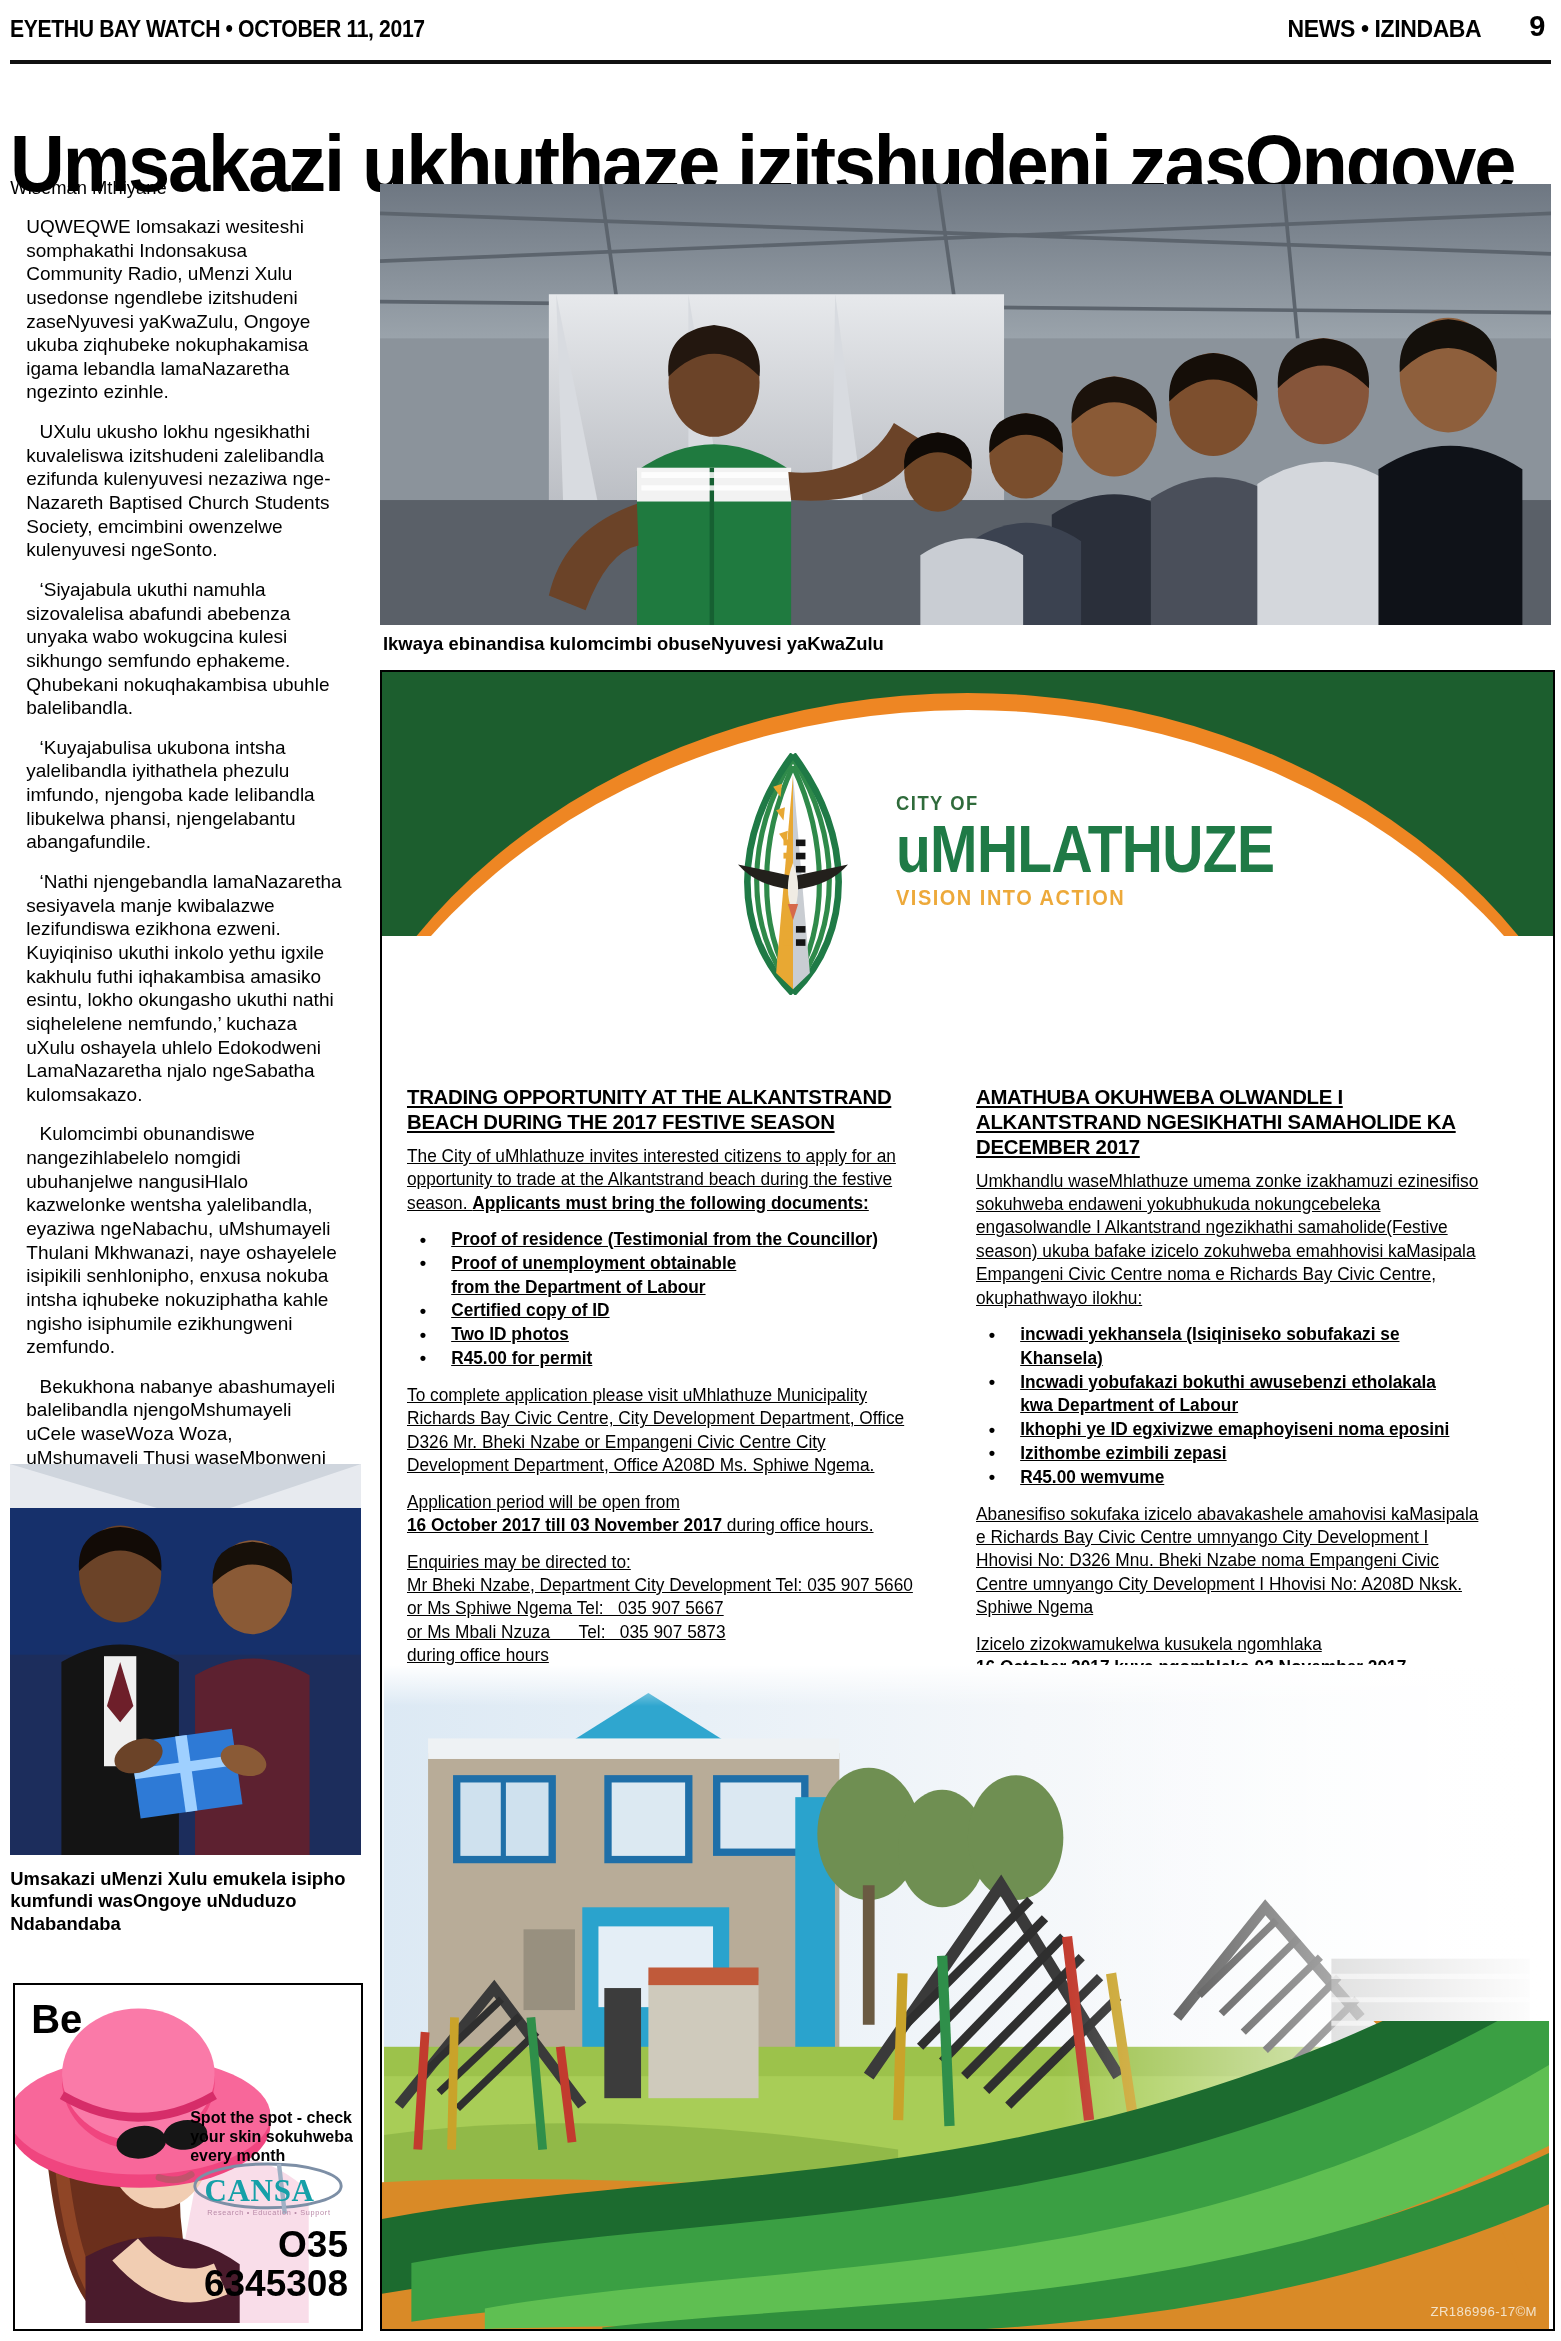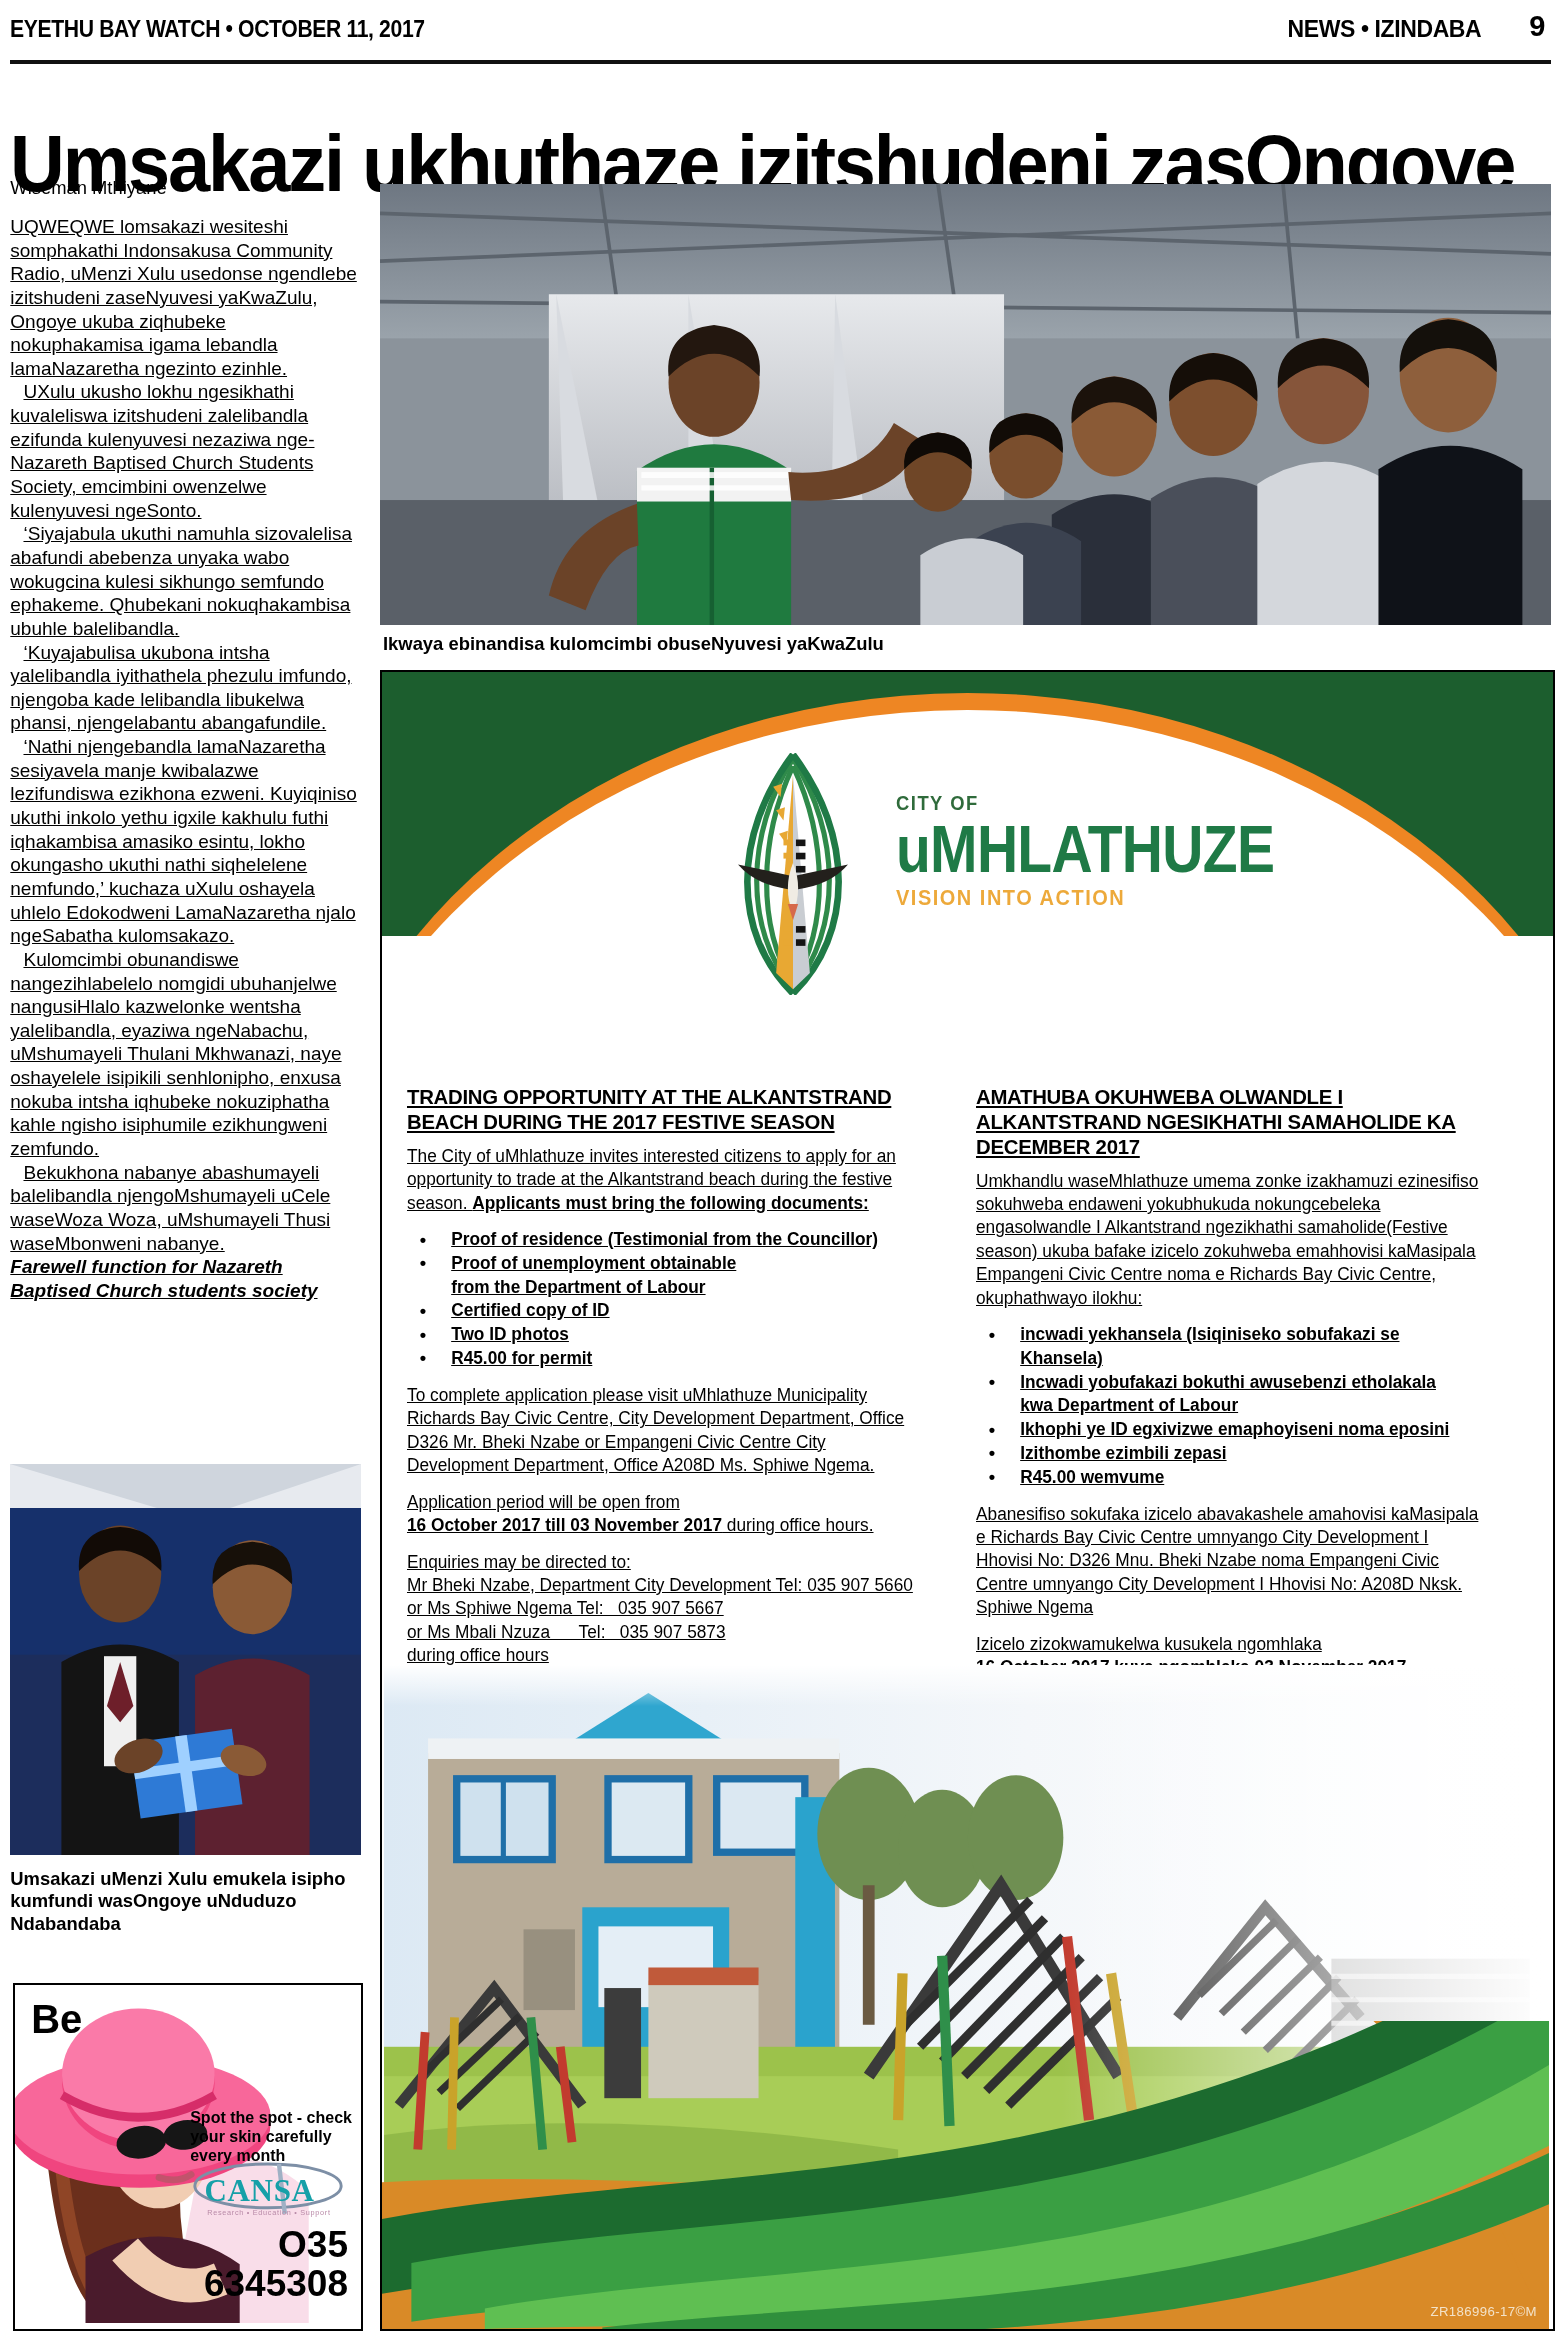--- a/index.html
+++ b/index.html
@@ -17,22 +17,22 @@
              border-top:3.7px solid #111;border-bottom:1.5px solid #111;}
 
   
   #headline{position:absolute;left:10.3px;top:71px;width:1541px;
             font-size:79px;line-height:1.02;font-weight:bold;letter-spacing:-2.2px;
             transform:scaleX(.96);transform-origin:left top;white-space:nowrap;}
 
   
   #col-left{position:absolute;left:10.3px;top:176px;width:351px;}
   #byline{font-size:18.4px;line-height:1.25;margin-bottom:16px;}
-  #body-copy p{margin:0;font-size:19px;line-height:1.245;
-               text-indent:13.2px;hyphens:none;text-decoration:underline;}
+  #body-copy p{margin:16px;font-size:19px;line-height:1.245;
+               text-indent:13.2px;hyphens:none;}
   #body-copy p.first{text-indent:0;}
   #body-copy p.kicker{font-weight:bold;font-style:italic;text-indent:0;}
 
   
   .photo{position:absolute;overflow:hidden;background:#bbb;}
   .caption{position:absolute;font-size:18.4px;font-weight:bold;line-height:1.22;}
 
   
   #photo-top{left:380px;top:184px;width:1171px;height:441px;}
   #cap-top{left:383px;top:633px;width:1168px;}
@@ -249,21 +249,21 @@
 
     <ellipse cx="172" cy="214" rx="34" ry="22" fill="#161616" transform="rotate(-8 172 214)"></ellipse>
     <ellipse cx="232" cy="204" rx="30" ry="20" fill="#161616" transform="rotate(-8 232 204)"></ellipse>
     <rect x="198" y="204" width="12" height="7" fill="#161616"></rect>
     <path d="M196 262 q26 8 44 -4" stroke="#c2536c" stroke-width="9" fill="none" stroke-linecap="round"></path>
 
     <path d="M96 460 L96 370 q110 -60 210 10 l0 80 Z" fill="#4a1b2c"></path>
     <path d="M150 360 q60 70 130 40" stroke="#f1cdb2" stroke-width="46" fill="none"></path>
   </svg>
   <div id="cansa-be">Be</div>
-  <div id="cansa-tag">Spot the spot - check your skin carefully every month</div>
+  <div id="cansa-tag">Spot the spot - check your skin sokuhweba every month</div>
   <div id="cansa-logo">
     <svg width="154" height="60" viewBox="0 0 210 82" aria-hidden="true">
       <ellipse cx="105" cy="34" rx="100" ry="30" fill="none" stroke="#7d8fa6" stroke-width="4"></ellipse>
       <path d="M120 4 L128 72" stroke="#9fb0c4" stroke-width="6"></path>
     </svg>
     <div class="cl-word">CANSA</div>
     <div class="cl-sub">Research • Education • Support</div>
   </div>
   <div id="cansa-phone">
     <div>O35</div>

